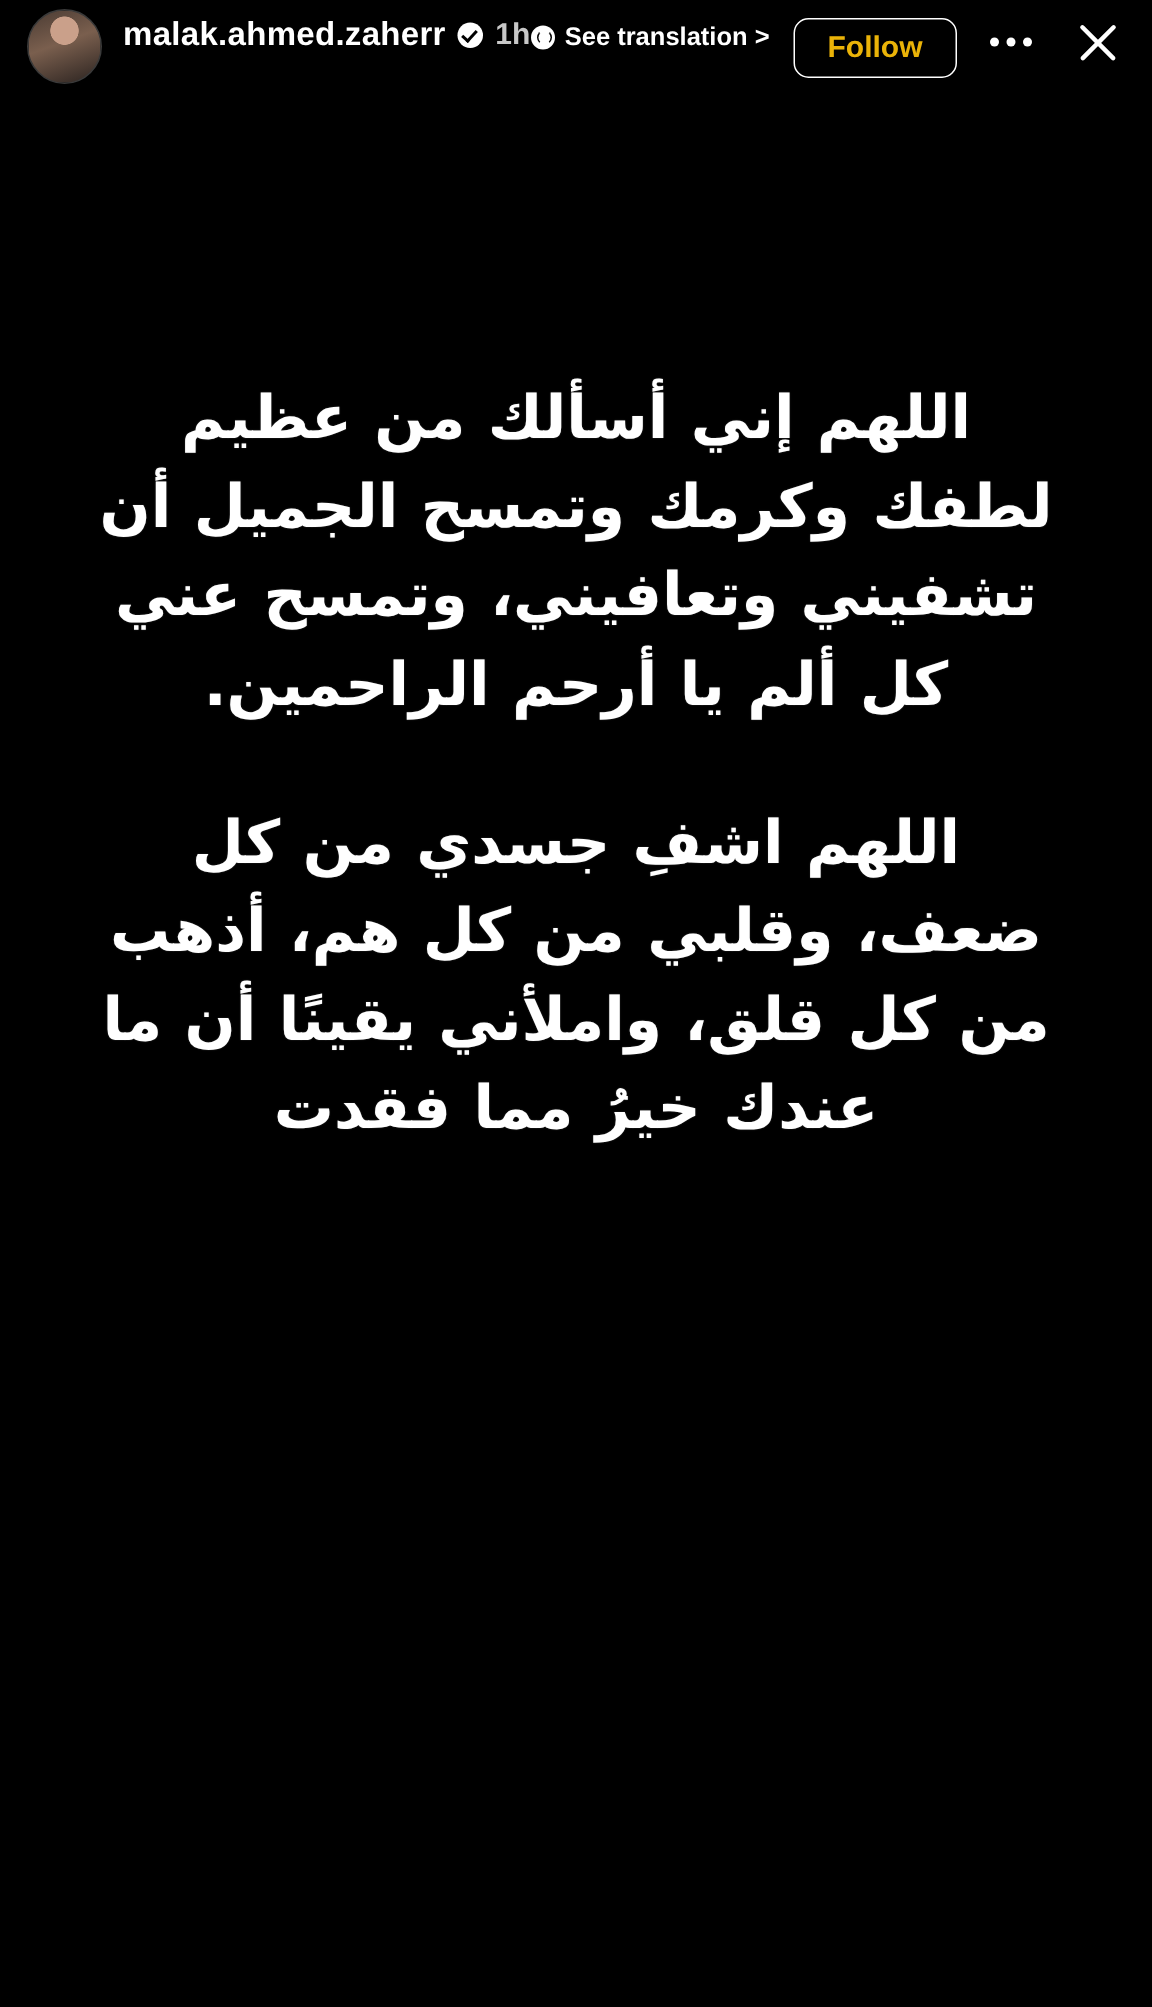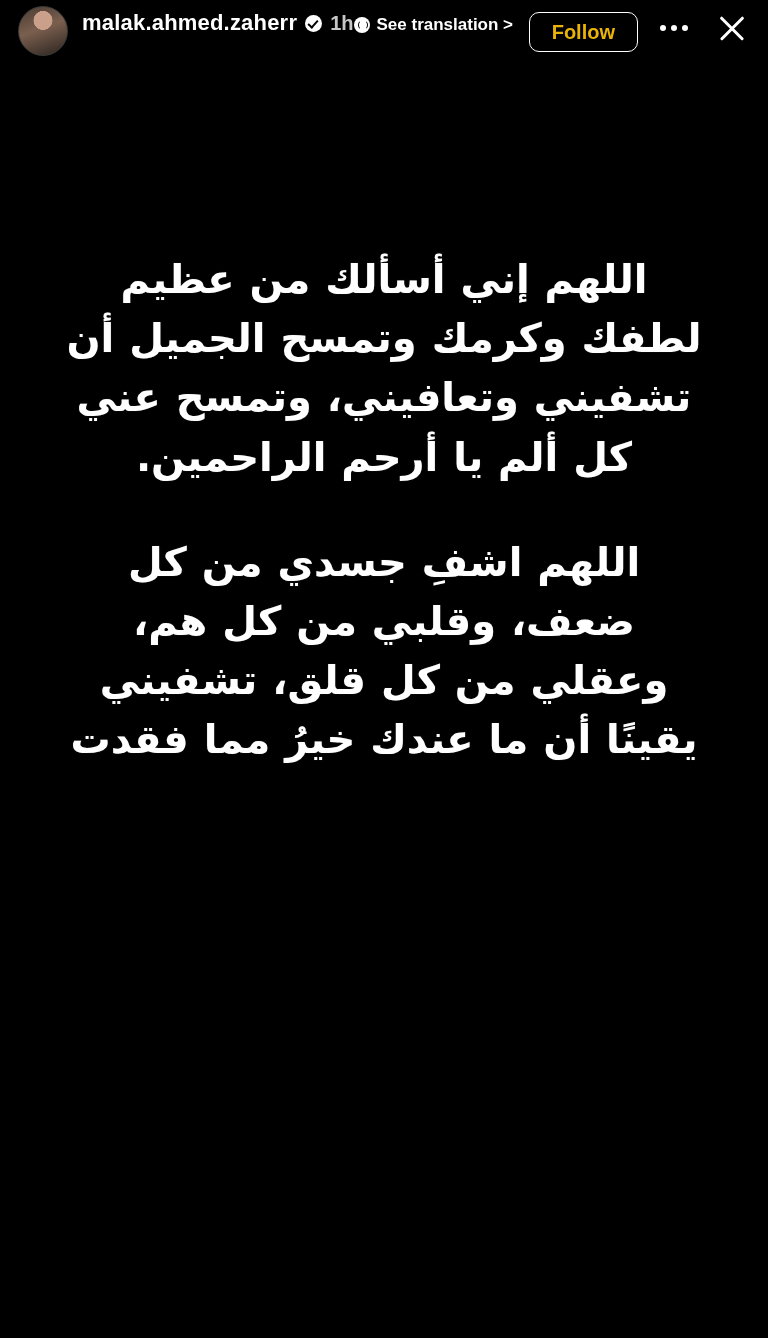--- a/index.html
+++ b/index.html
@@ -203,16 +203,16 @@
       <i></i>
         <i></i>
         <i></i>
     </div>
 
     <div class="close-btn"></div>
   </div>
 
   <div class="content">
     <p class="para">اللهم إني أسألك من عظيم لطفك وكرمك وتمسح الجميل أن تشفيني وتعافيني، وتمسح عني كل ألم يا أرحم الراحمين.</p>
-    <p class="para">اللهم اشفِ جسدي من كل ضعف، وقلبي من كل هم، وعقلي من كل قلق، تشفيني يقينًا أن ما عندك خيرُ مما فقدت</p>
+    <p class="para">اللهم اشفِ جسدي من كل ضعف، وقلبي من كل هم، أذهب من كل قلق، واملأني يقينًا أن ما عندك خيرُ مما فقدت</p>
   </div>
 
 </div>
 
 </body></html>

